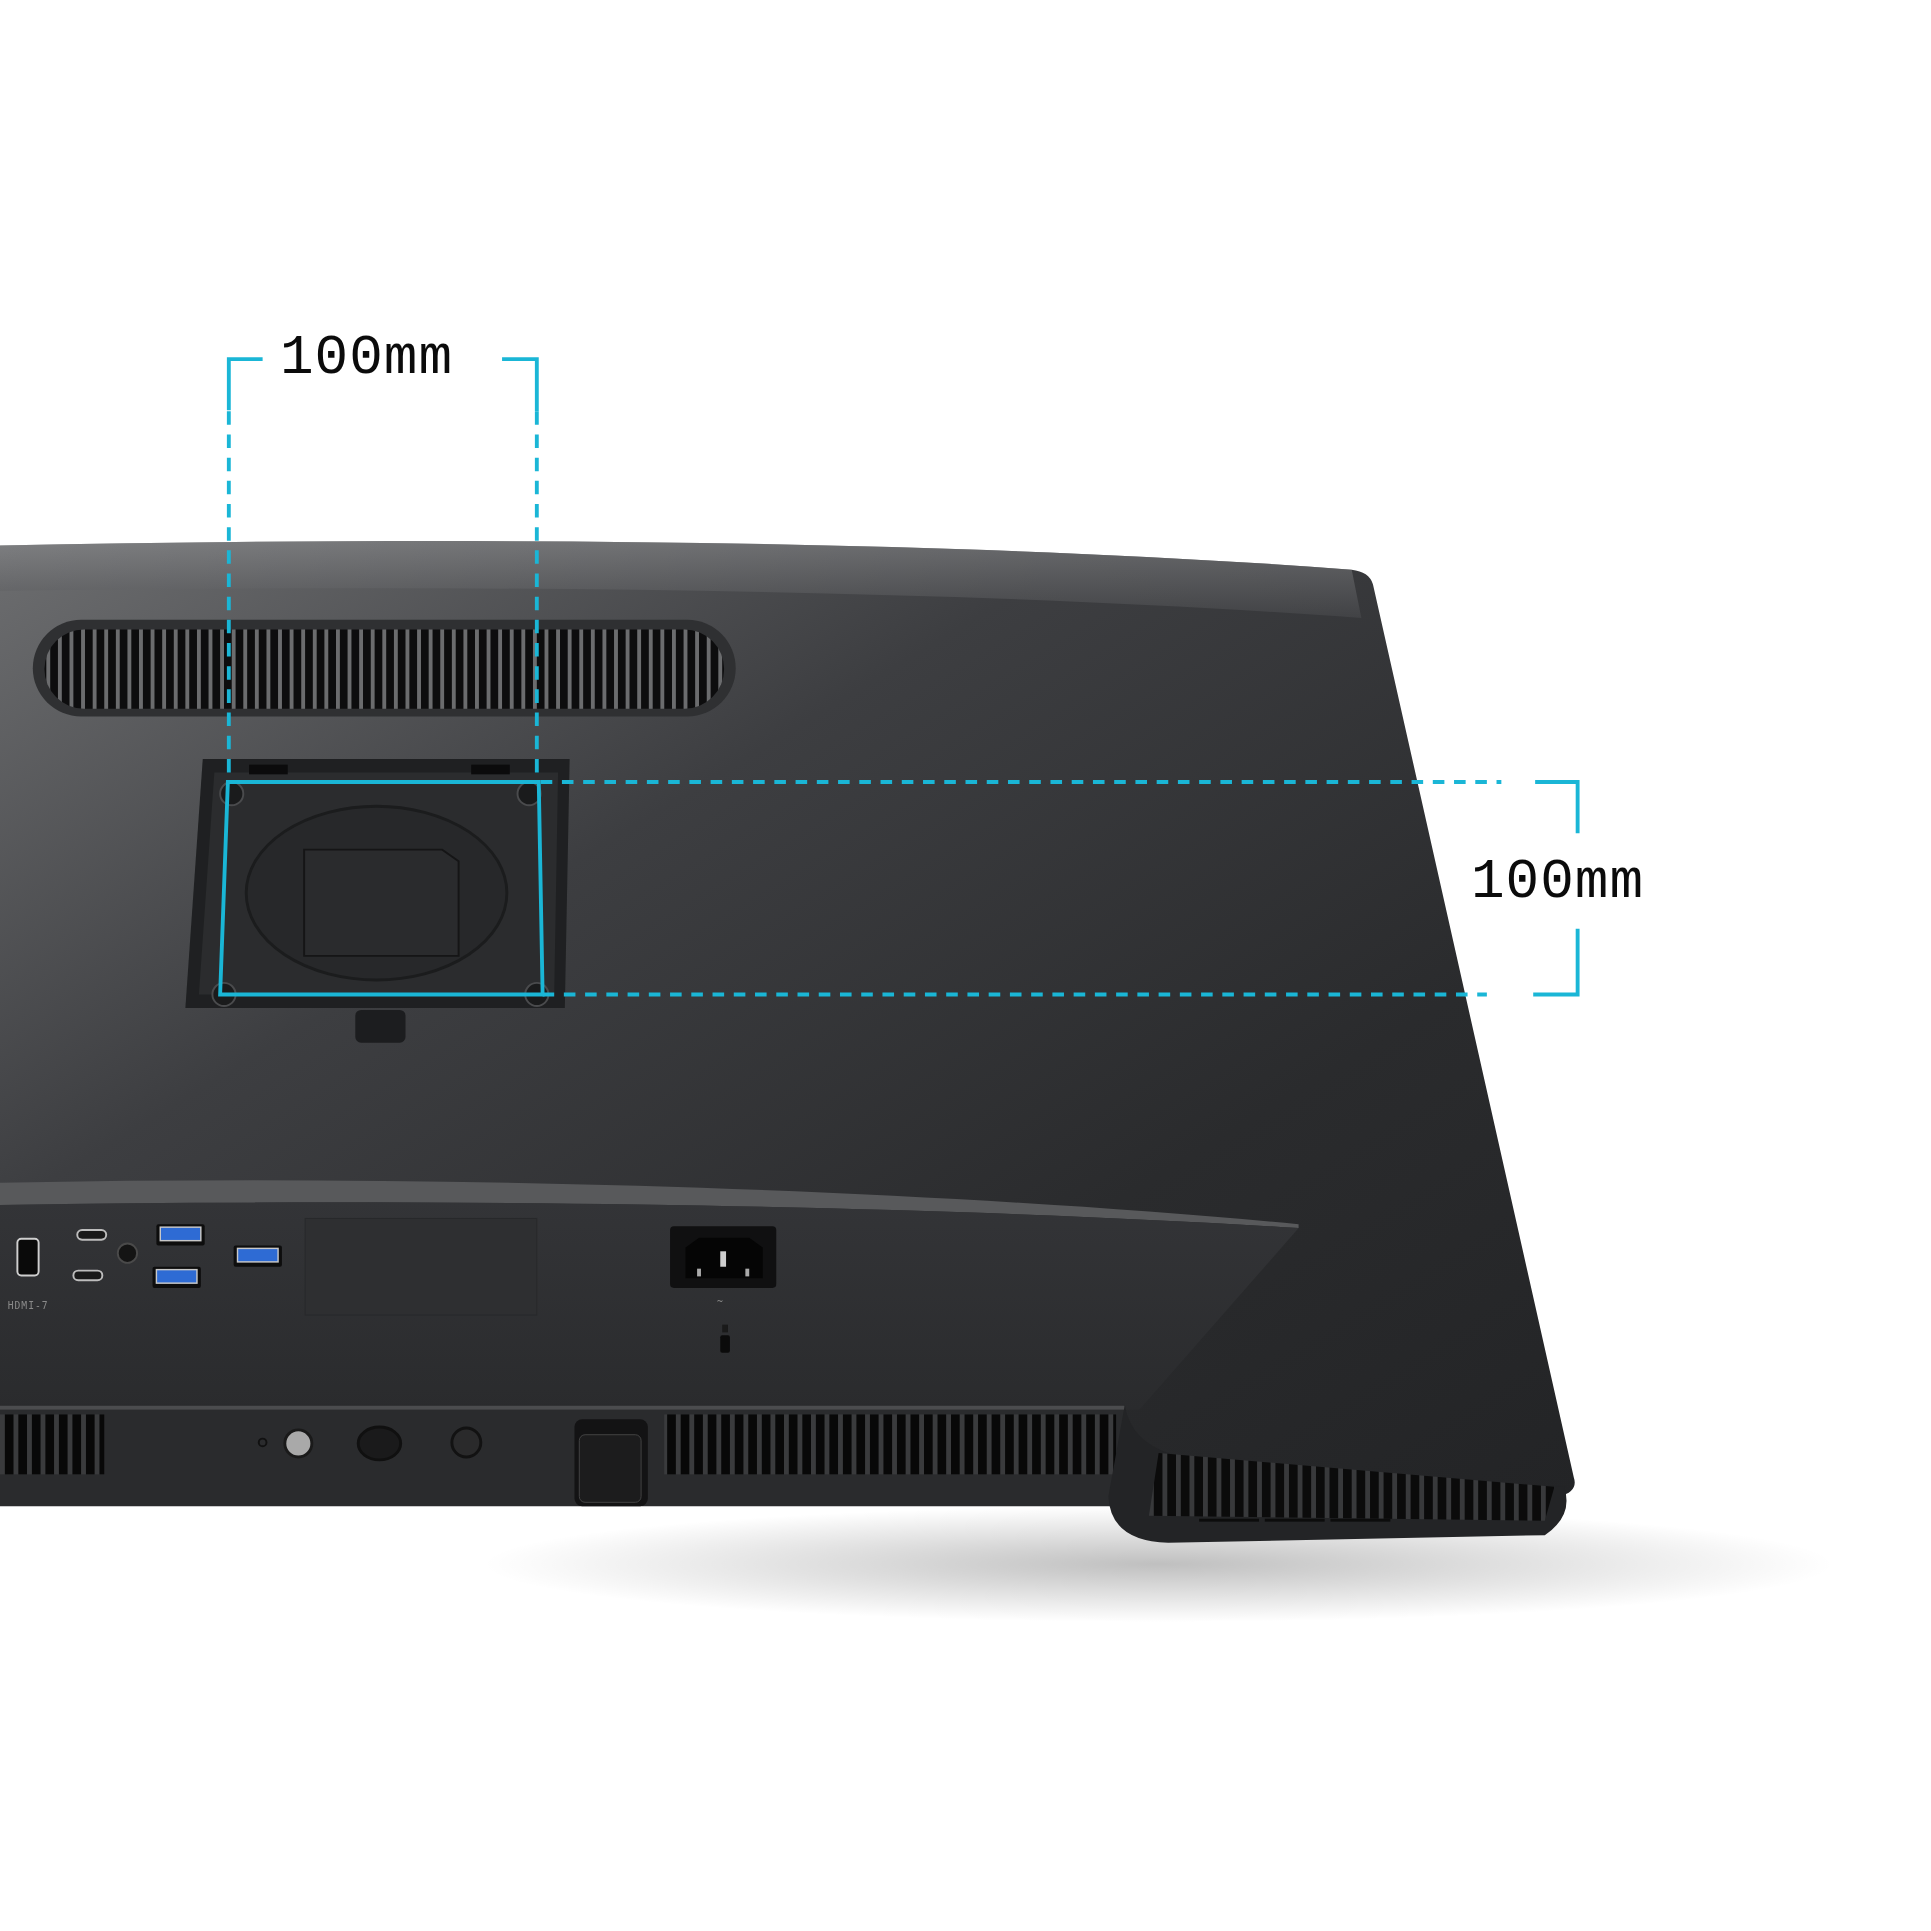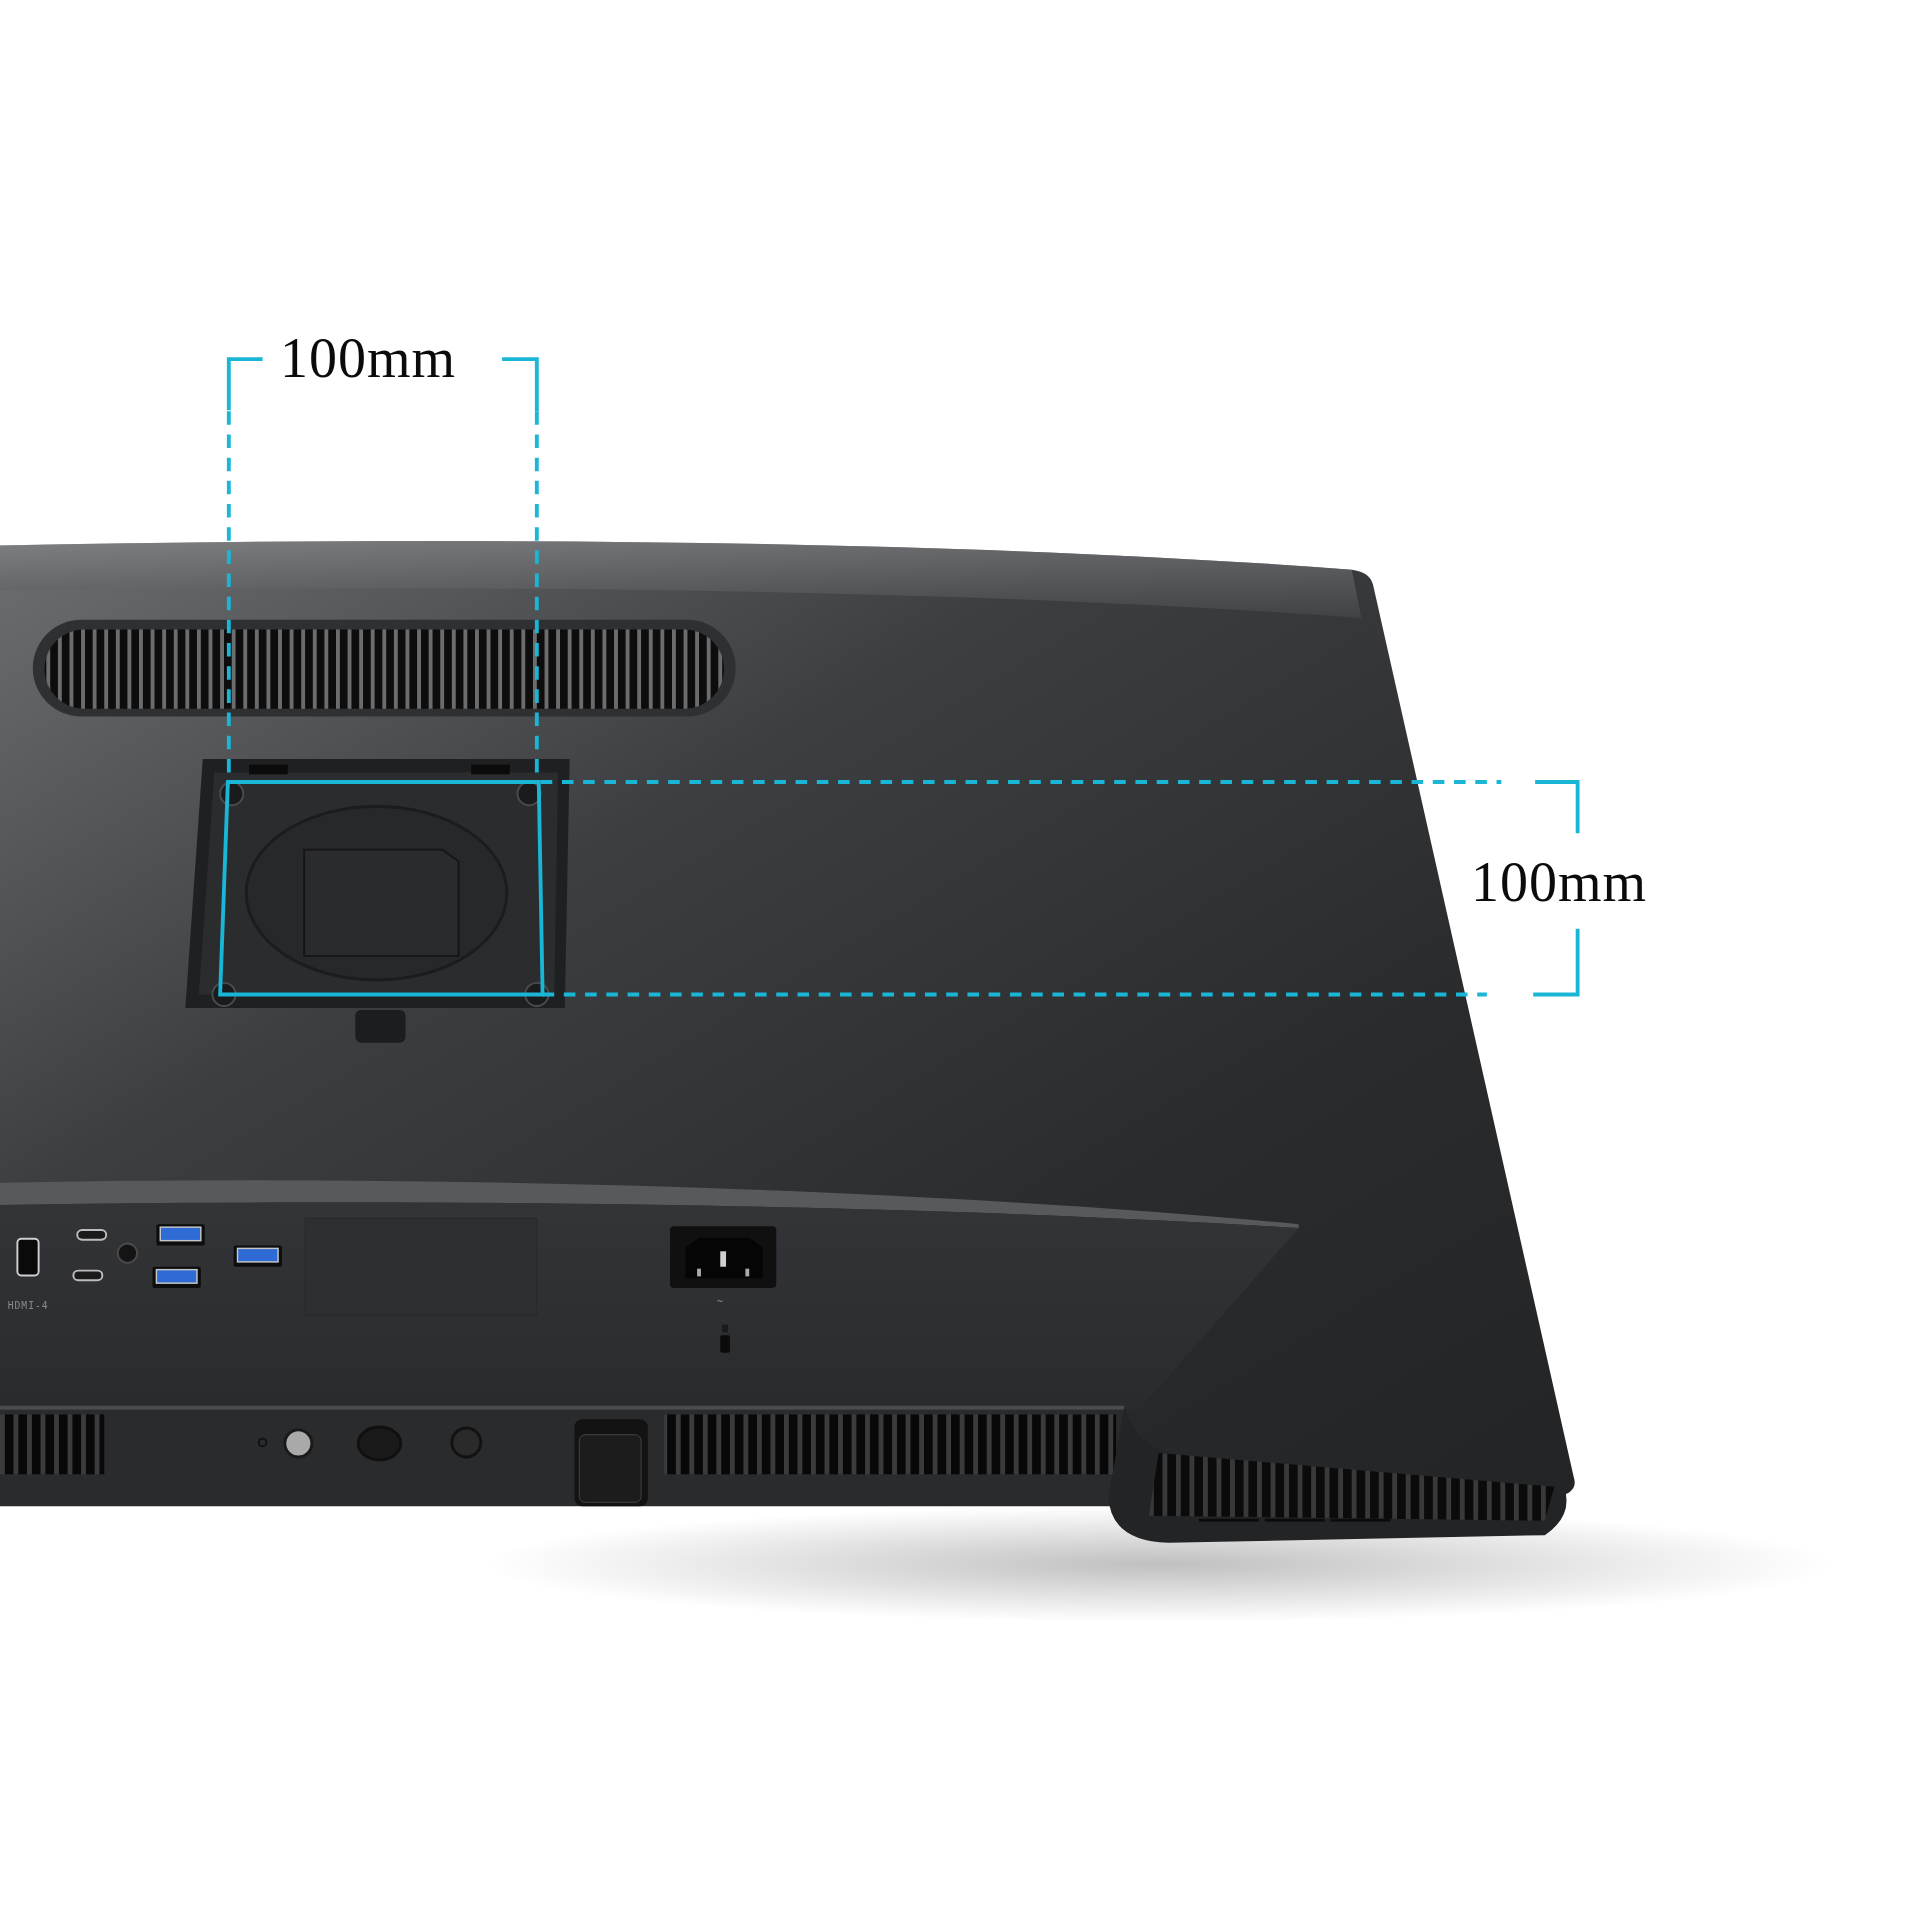--- a/index.html
+++ b/index.html
@@ -1,18 +1,18 @@
 <!DOCTYPE html>
 <html><head>
 <meta charset="utf-8">
 <style>
   html,body{margin:0;padding:0;background:#ffffff;}
   body{width:1931px;height:1931px;position:relative;overflow:hidden;font-family:"DejaVu Sans","Liberation Sans",sans-serif;}
   .stage{position:absolute;left:0;top:0;width:1931px;height:1931px;}
-  .dim-label{position:absolute;font-family:Liberation Serif, serif;font-weight:500;color:#0b0b0b;font-size:56px;letter-spacing:1px;line-height:1;white-space:nowrap;}
+  .dim-label{position:absolute;font-family:Liberation Mono, monospace;font-weight:500;color:#0b0b0b;font-size:56px;letter-spacing:1px;line-height:1;white-space:nowrap;}
   #label-h{left:280px;top:330px;}
   #label-v{left:1471px;top:854px;}
   .port-label{position:absolute;font-size:9.7px;color:#8a8a8a;letter-spacing:1px;font-family:"DejaVu Sans Mono","Liberation Mono",monospace;}
 </style>
 </head>
 <body>
 
 <div class="stage">
 <svg width="1931" height="1931" viewBox="0 0 2000 2000" xmlns="http://www.w3.org/2000/svg">
   <defs>
@@ -150,16 +150,16 @@
     <line x1="562" y1="1030" x2="1540" y2="1030" stroke-dasharray="12 10"></line>
 
     <path d="M 1590 810 L 1634 810 L 1634 863"></path>
     <path d="M 1634 962 L 1634 1030 L 1588 1030"></path>
   </g>
 </svg>
 
 <div id="label-h" class="dim-label">100mm</div>
 <div id="label-v" class="dim-label">100mm</div>
 
-<span class="port-label" style="left:7.7px;top:1300px;">HDMI-4</span>
+<span class="port-label" style="left:7.7px;top:1300px;">HDMI-7</span>
 <span class="port-label" style="left:717px;top:1296px;">~</span>
 </div>
 
 
 </body></html>

